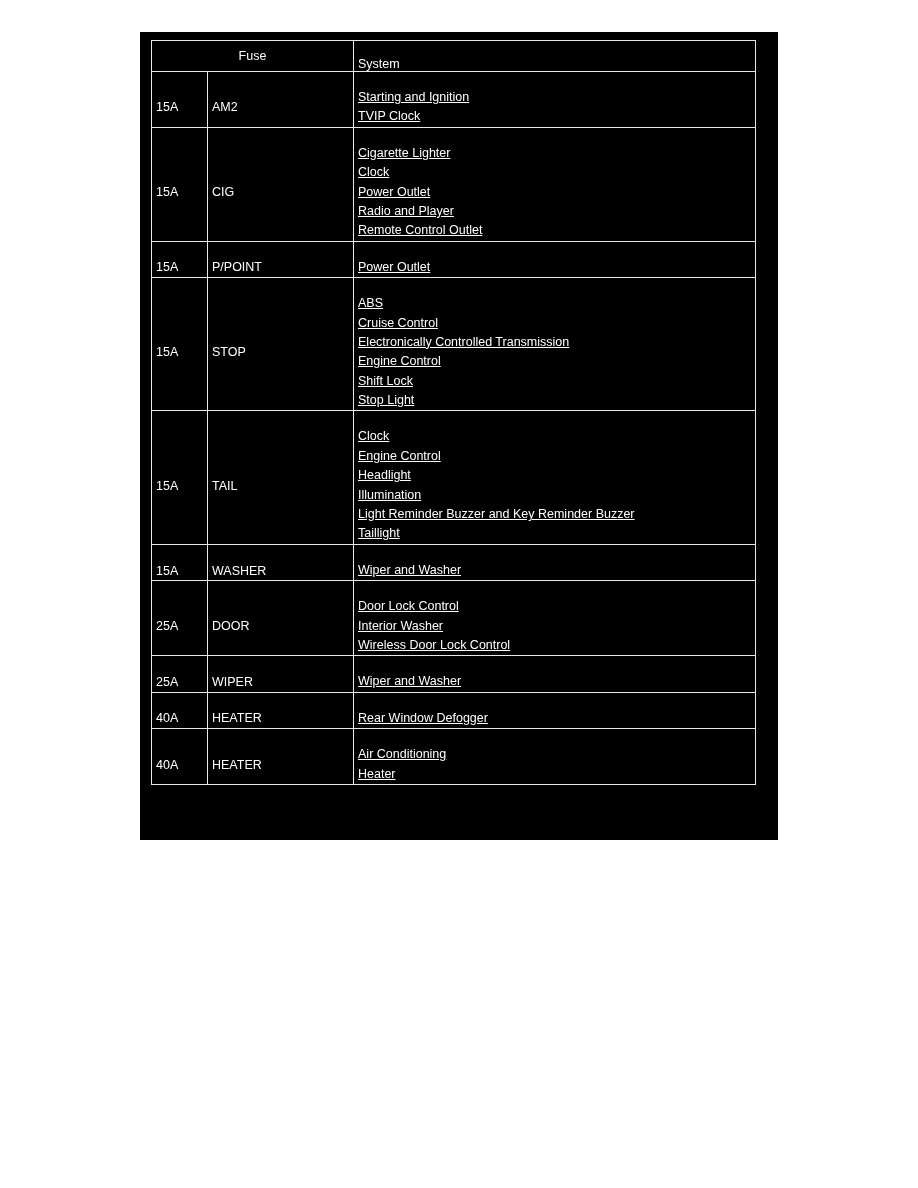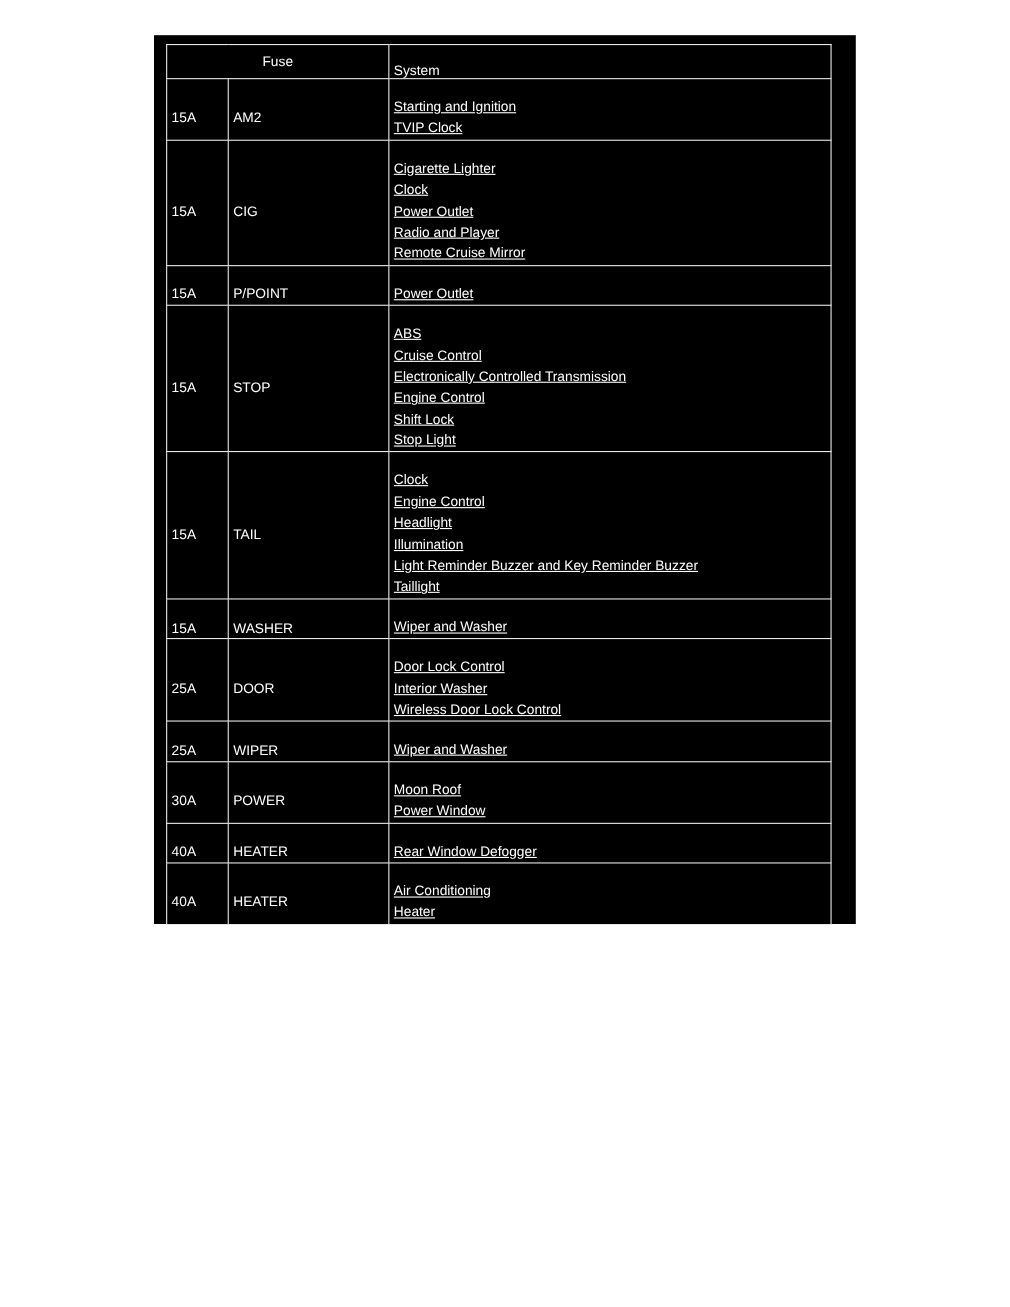--- a/index.html
+++ b/index.html
@@ -86,21 +86,21 @@
           </td>
         </tr>
         <tr style="height: 98px;">
           <td>15A</td>
           <td>CIG</td>
           <td class="sys-cell">
             <span class="sys-line">Cigarette Lighter</span>
             <span class="sys-line">Clock</span>
             <span class="sys-line">Power Outlet</span>
             <span class="sys-line">Radio and Player</span>
-            <span class="sys-line">Remote Cruise Mirror</span>
+            <span class="sys-line">Remote Control Outlet</span>
           </td>
         </tr>
         <tr style="height: 21px;">
           <td>15A</td>
           <td>P/POINT</td>
           <td class="sys-cell">
             <span class="sys-line">Power Outlet</span>
           </td>
         </tr>
         <tr style="height: 117.4px;">
@@ -143,28 +143,20 @@
             <span class="sys-line">Wireless Door Lock Control</span>
           </td>
         </tr>
         <tr style="height: 21px;">
           <td>25A</td>
           <td>WIPER</td>
           <td class="sys-cell">
             <span class="sys-line">Wiper and Washer</span>
           </td>
         </tr>
-        <tr style="height: 39.8px;">
-          <td>30A</td>
-          <td>POWER</td>
-          <td class="sys-cell">
-            <span class="sys-line">Moon Roof</span>
-            <span class="sys-line">Power Window</span>
-          </td>
-        </tr>
         <tr style="height: 21px;">
           <td>40A</td>
           <td>HEATER</td>
           <td class="sys-cell">
             <span class="sys-line">Rear Window Defogger</span>
           </td>
         </tr>
         <tr style="height: 39.8px;">
           <td>40A</td>
           <td>HEATER</td>

